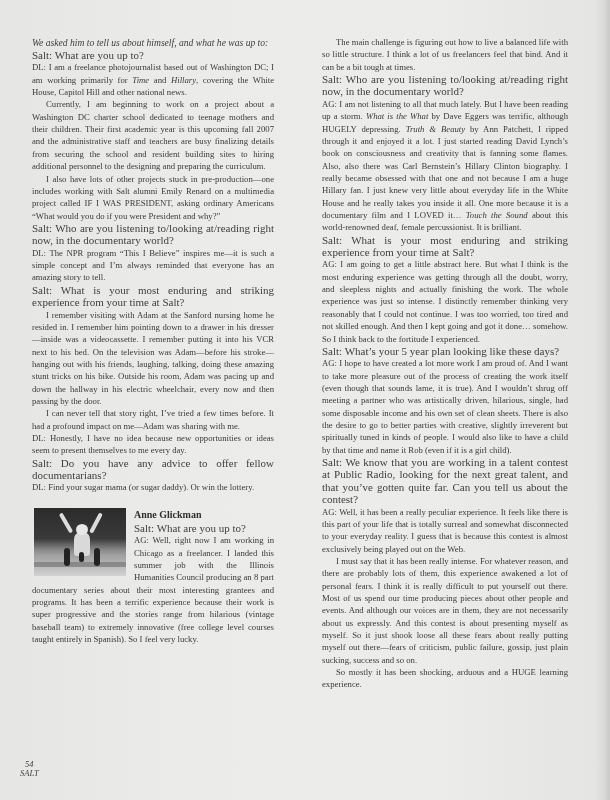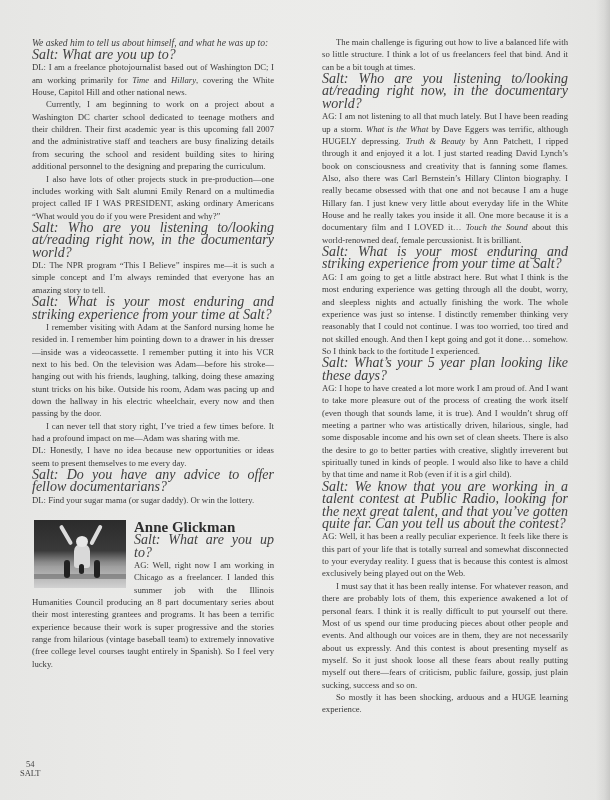--- a/index.html
+++ b/index.html
@@ -22,21 +22,21 @@
     position: absolute; top: 36px;
     font-size: 8.7px; line-height: 12.35px;
     text-align: justify;
     hyphens: auto;
   }
   .col.left { left: 32px; width: 242px; }
   .col.right { left: 322px; width: 246px; }
   .col p { margin: 0; }
   .col p.ind { text-indent: 14px; font-family: Liberation Serif, serif; }
   .q {
-    font-style: italic; font-size: 14px; line-height: 12.4px;
+    font-size: 11px; line-height: 12.4px;
     margin: 3px 0 0 0; color: #404040;
   }
   .q.first { margin-top: 0; }
   .intro { font-style: italic; font-size: 9.6px; line-height: 13px; margin: 0 0 3px 0; color: #404040; }
   i.t { font-style: italic; }
   .profile {
     position: relative; margin-top: 14px;
   }
   .photo {
     float: left; width: 92px; height: 68px; margin: 0 8px 1px 2px;
@@ -47,24 +47,24 @@
     background: linear-gradient(180deg, #9d9d9d, #d2d2d2); }
   .photo .shadow { position: absolute; left: 0; right: 0; bottom: 9px; height: 5px; background: #6c6c6c; opacity: .6; }
   .photo .body { position: absolute; left: 40px; top: 24px; width: 16px; height: 24px; border-radius: 7px 7px 3px 3px; background: #d9d9d9; }
   .photo .head { position: absolute; left: 42px; top: 16px; width: 12px; height: 11px; border-radius: 50%; background: #e8e8e8; }
   .photo .arm { position: absolute; width: 4px; height: 22px; background: #dcdcdc; border-radius: 2px; }
   .photo .arm.l { left: 30px; top: 4px; transform: rotate(-30deg); }
   .photo .arm.r { left: 60px; top: 4px; transform: rotate(28deg); }
   .photo .wheel { position: absolute; bottom: 10px; width: 6px; height: 18px; background: #222; border-radius: 3px; }
   .photo .wheel.l { left: 30px; } .photo .wheel.r { left: 60px; }
   .photo .wheel.f { left: 45px; width: 5px; height: 10px; bottom: 14px; }
-  .name { font-weight: bold; font-size: 15px; line-height: 14px; color: #2e2e2e; margin: 0 0 1px 0; }
+  .name { font-weight: bold; font-size: 10px; line-height: 14px; color: #2e2e2e; margin: 0 0 1px 0; }
   .folio {
     position: absolute; left: 20px; top: 760px;
-    font-size: 8.5px; line-height: 9px; text-align: center; color: #444;
+    font-size: 8.5px; line-height: 9px; text-align: center; color: #444; font-style: italic;
   }
   .folio div { margin: 0; }
 </style>
 </head>
 <body>
 
 <div class="page">
   <div class="edge"></div>
 
   <div class="col left">

